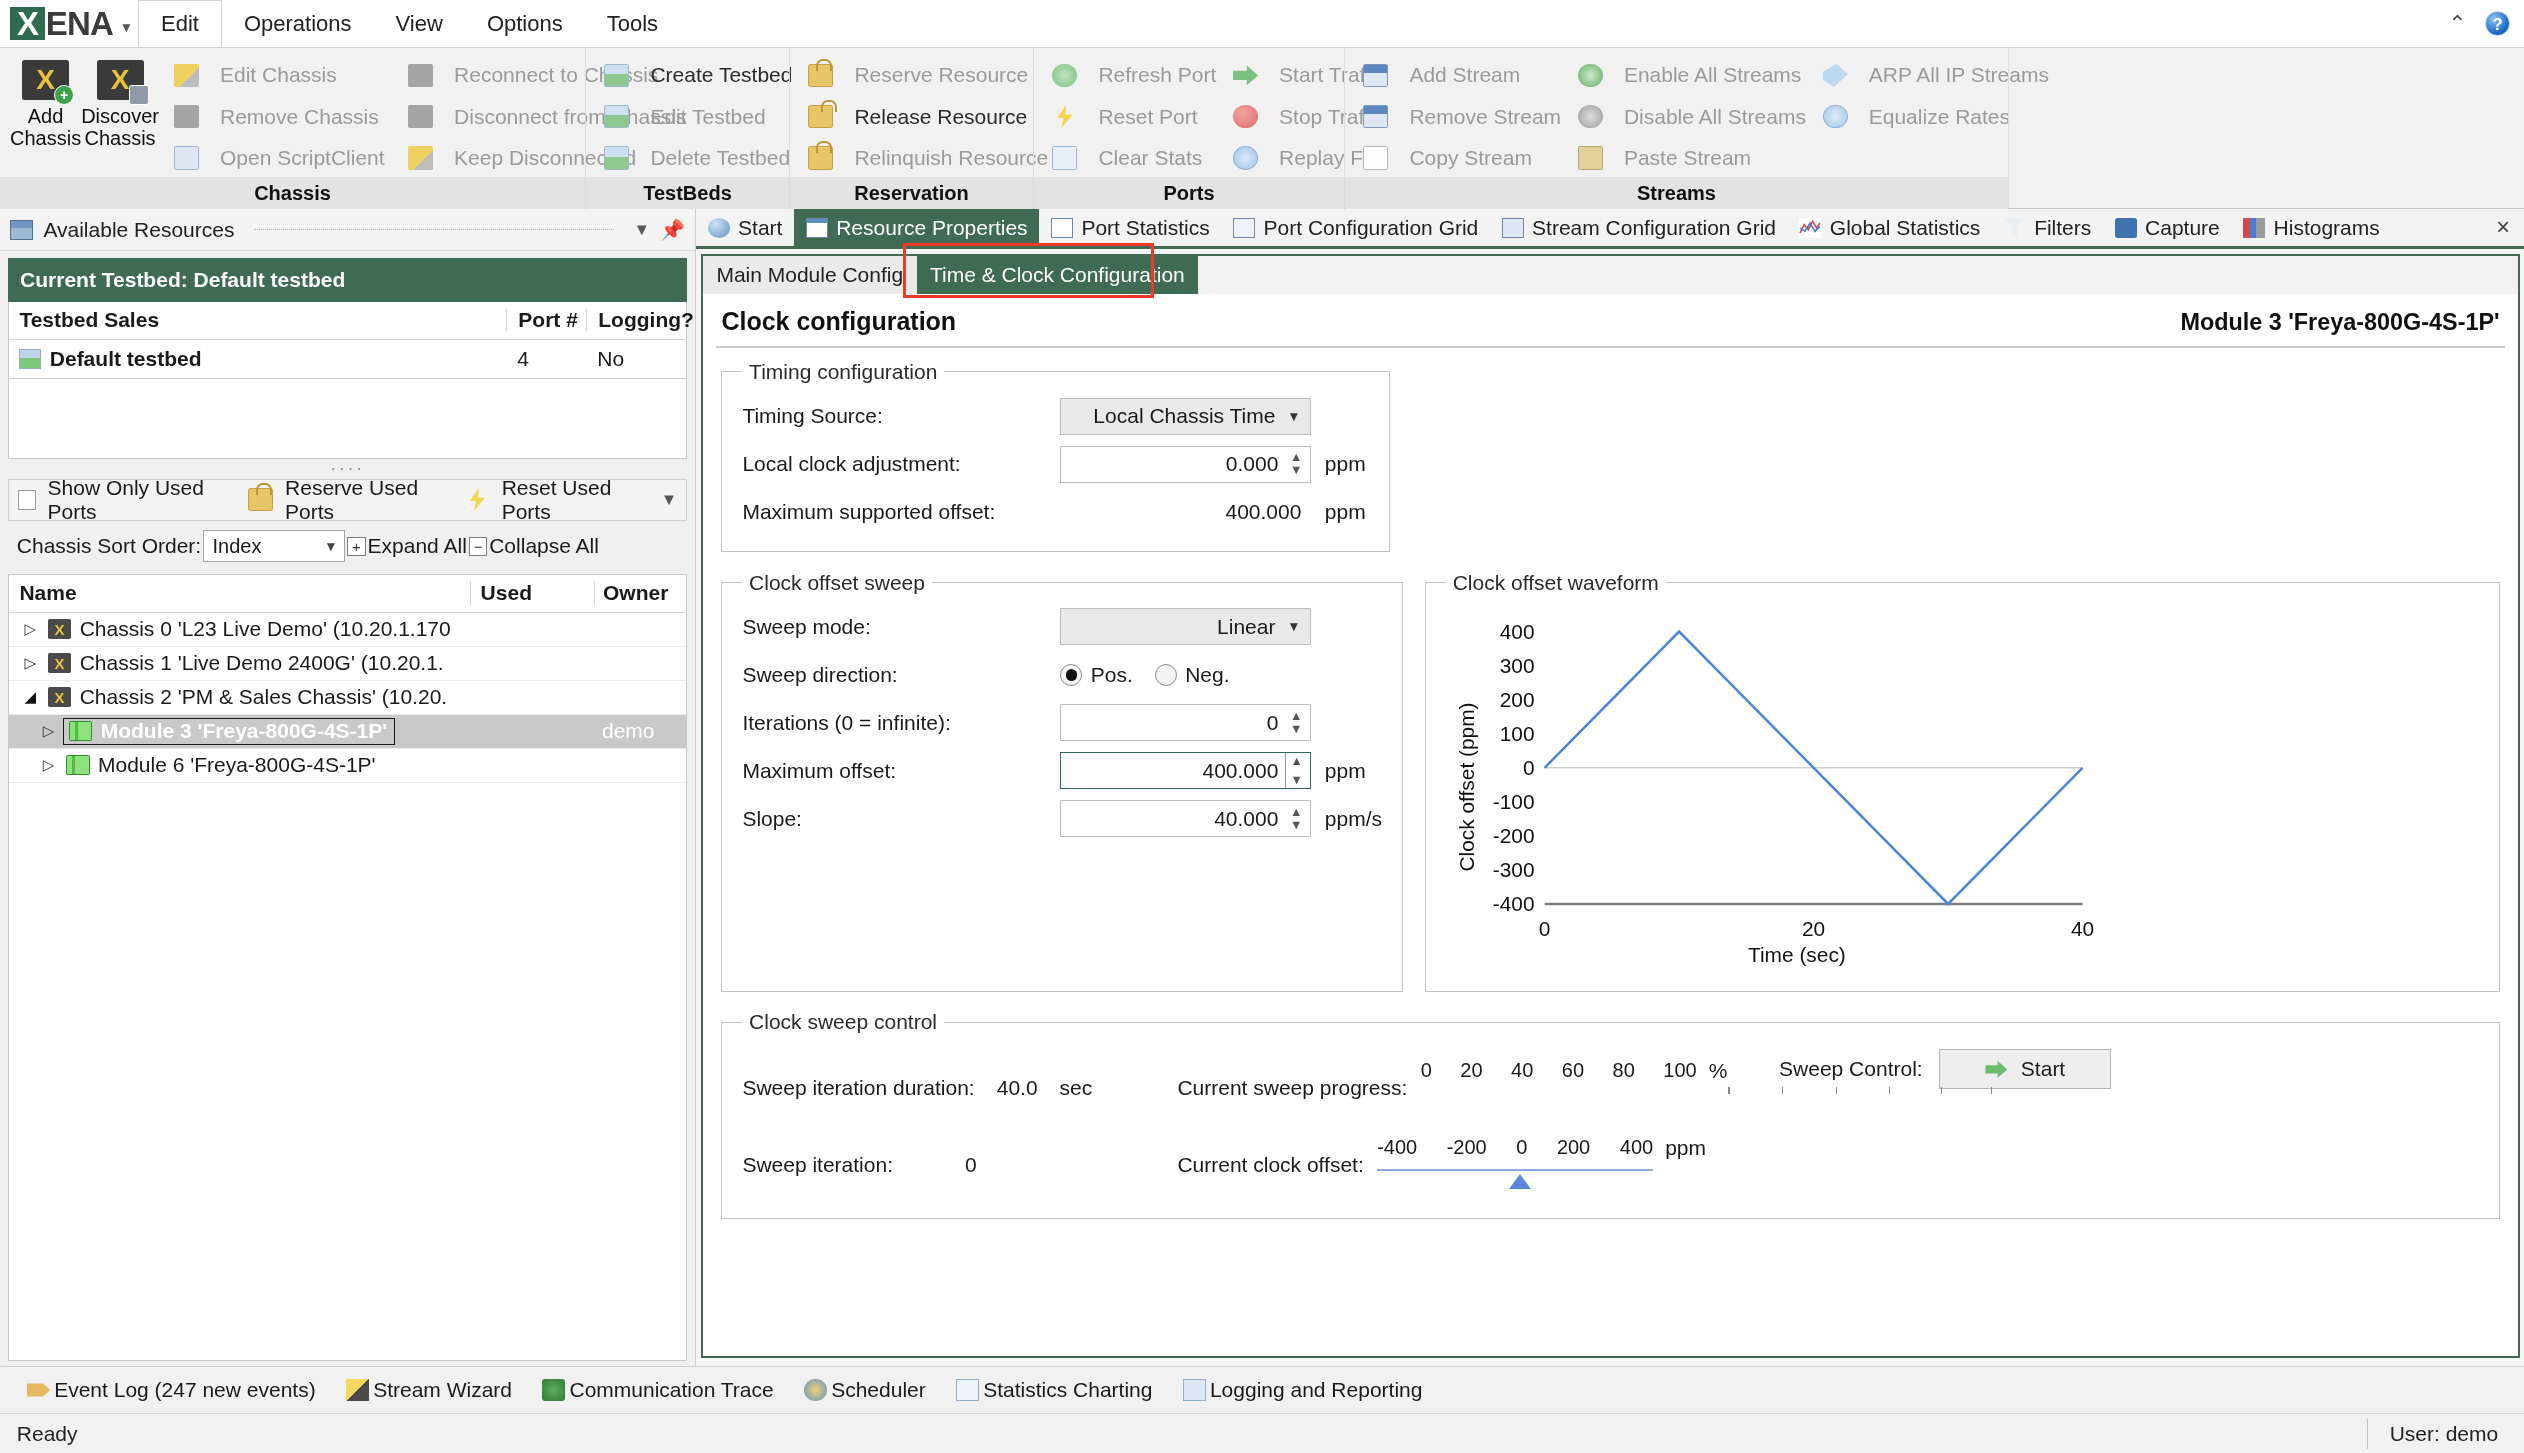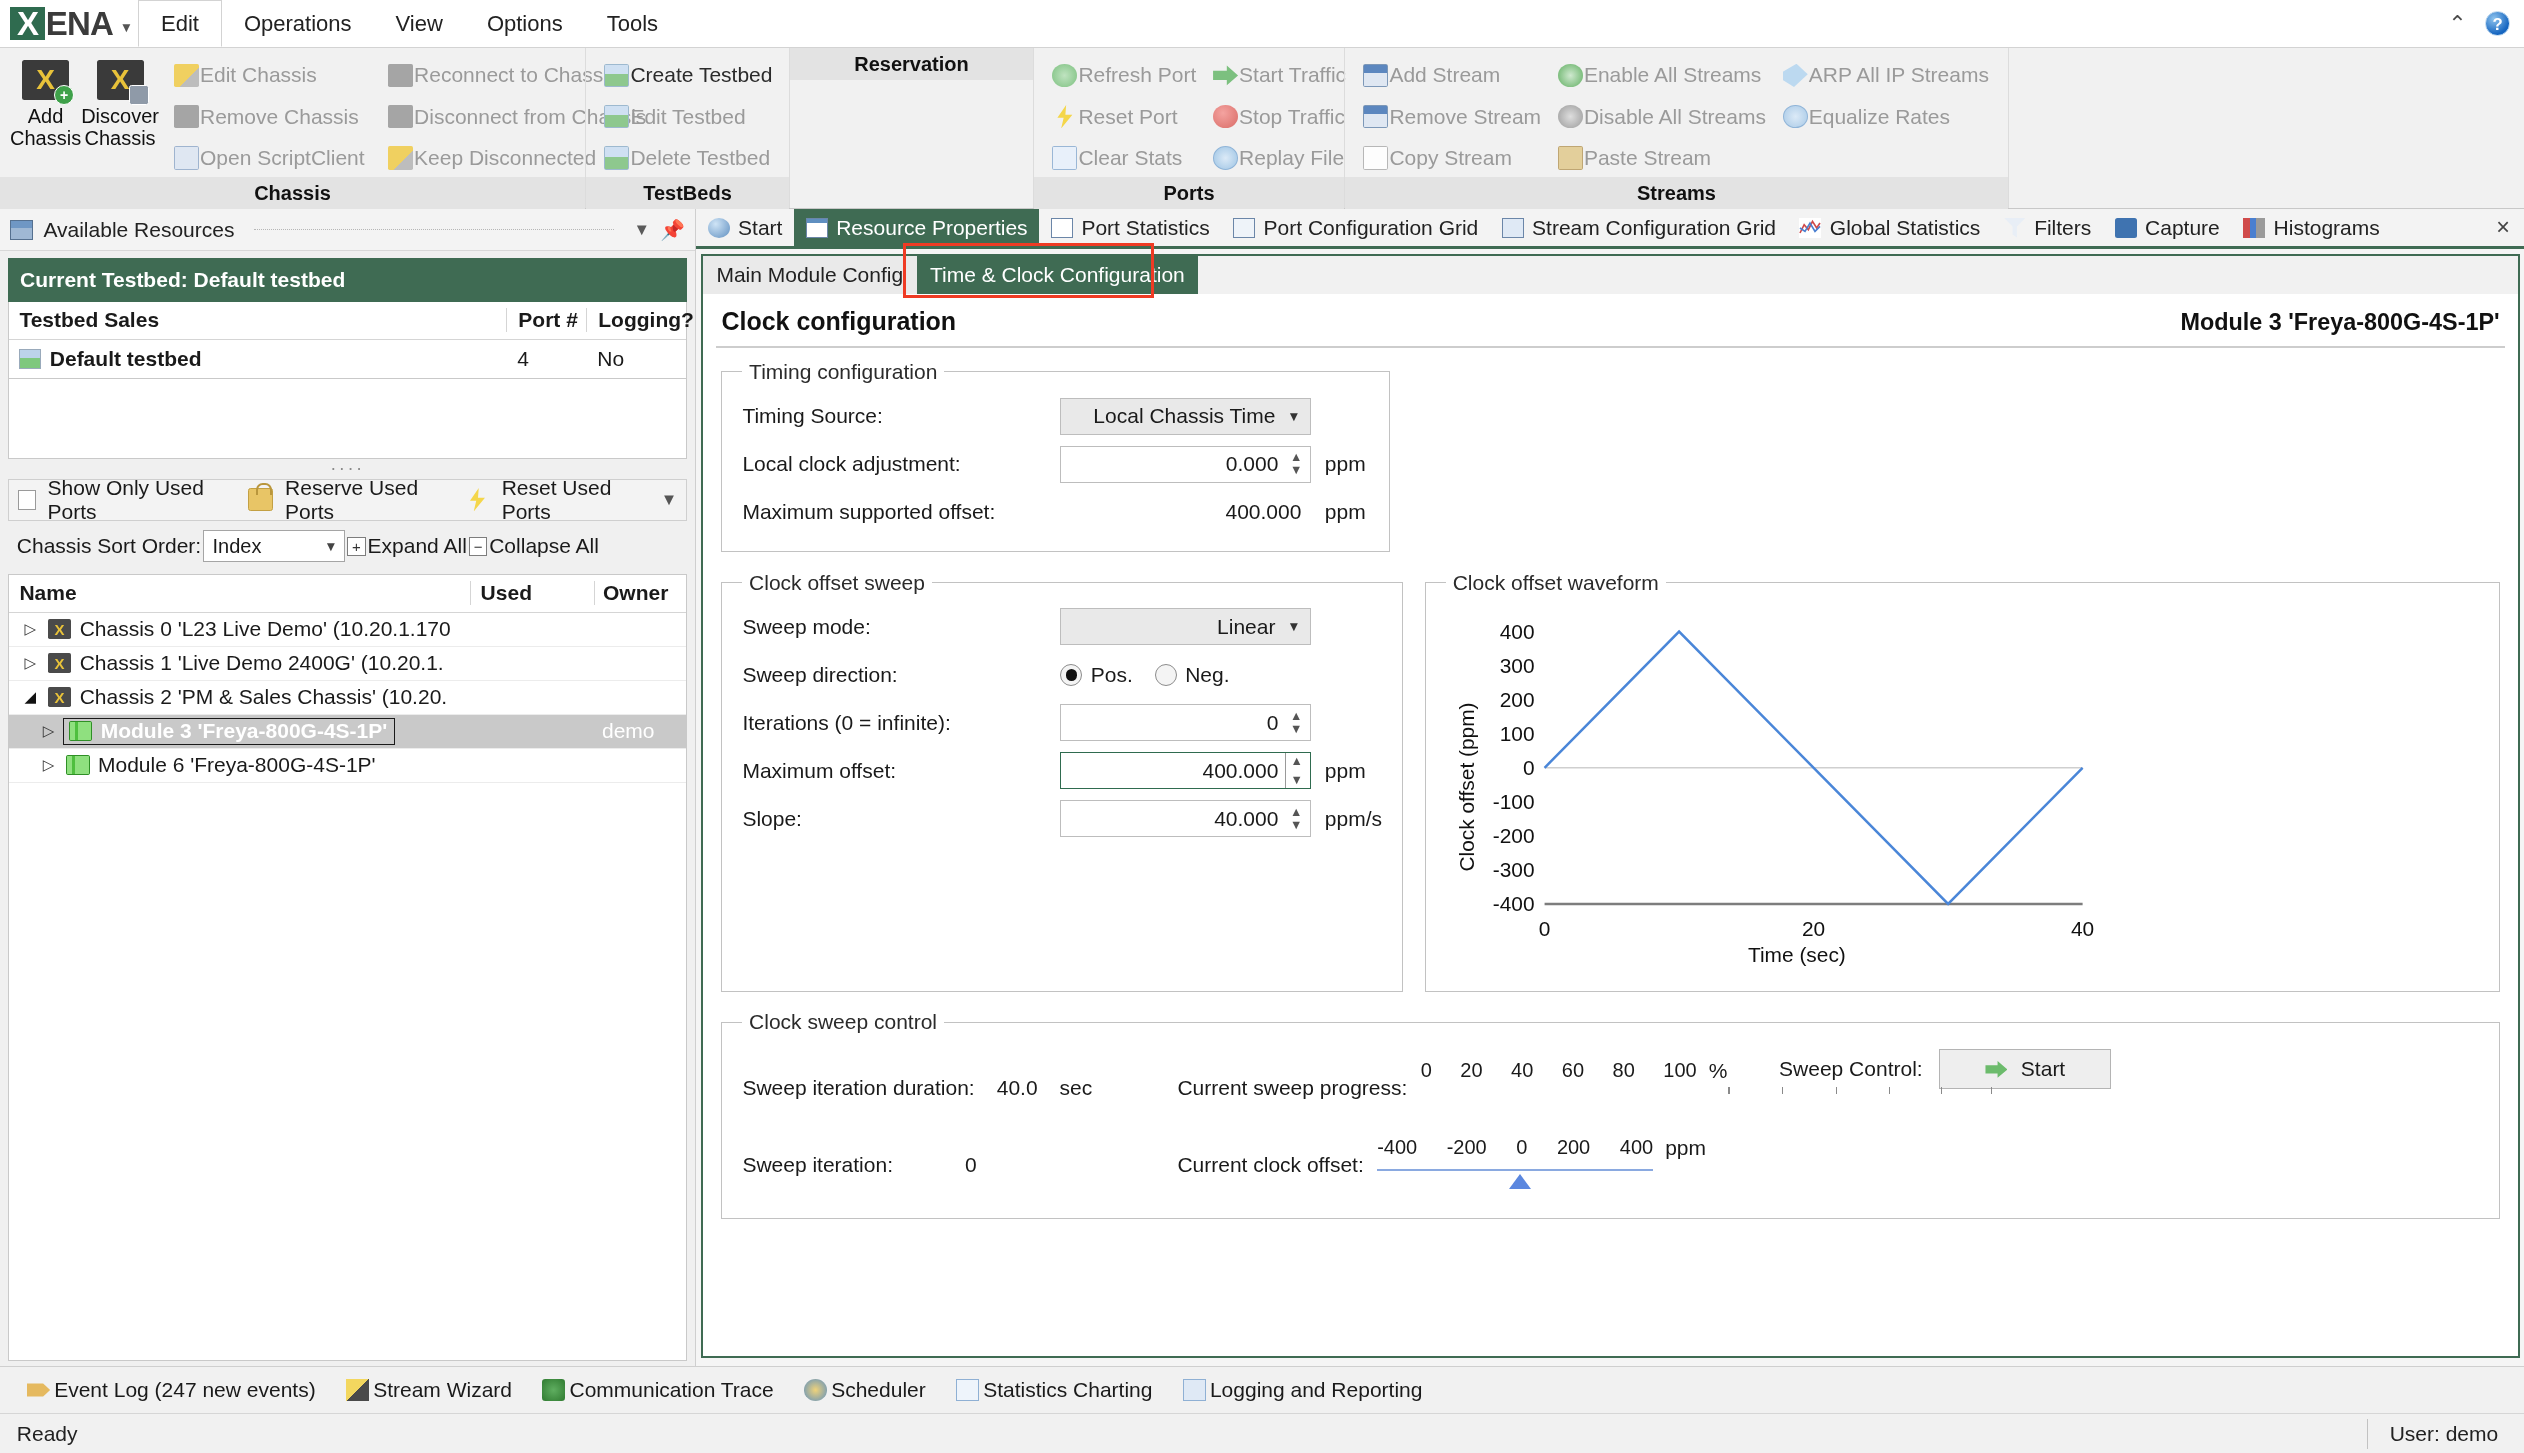--- a/index.html
+++ b/index.html
@@ -70,21 +70,21 @@
     color: #e8c23a; font-weight: bold; font-size: 28px; line-height: 1;
   }
   .ico-badge {
     position: absolute; right: -5px; bottom: -5px; width: 20px; height: 20px; border-radius: 50%;
     background: #3fa14a; border: 1.7px solid #fff; color: #fff; font-size: 14px;
     display: flex; align-items: center; justify-content: center; font-weight: bold;
   }
   .ico-badge.bino { background: #8f9aa8; border-radius: 2.5px; }
   .col3 { display: flex; flex-direction: column; justify-content: flex-start; gap: 3.3px; }
   .rcmd {
-    display: flex; align-items: center; gap: 1px; height: 38px; padding: 0 8.4px;
+    display: flex; align-items: center; gap: 21px; height: 38px; padding: 0 8.4px;
     font-size: 21px; white-space: nowrap; cursor: default; color: #2b2b2b;
   }
   .rcmd.dis { color: #9a9a9a; }
   .mini {
     width: 25px; height: 23.4px; flex: 0 0 25px; border-radius: 1.7px; position: relative;
     display:inline-block;
   }
   .m-pencil { background: linear-gradient(135deg,#f0d060 60%,#bdbdbd 60%); }
   .m-chassisx { background:#4a4a4a; }
   .m-chassisx.dis { opacity:.45; }
@@ -362,20 +362,36 @@
           <div class="rcmd dis">
               <span class="mini m-testbed"></span>
               <span>Delete Testbed</span>
             </div>
         </div>
       </div>
       <div class="rgroup-label">TestBeds</div>
     </div>
 
     <div class="rgroup" style="width:244px">
+      <div class="rgroup-body">
+        <div class="col3">
+          <div class="rcmd dis">
+              <span class="mini m-lock"></span>
+              <span>Reserve Resource</span>
+            </div>
+          <div class="rcmd">
+              <span class="mini m-lock open"></span>
+              <span>Release Resource</span>
+            </div>
+          <div class="rcmd dis">
+              <span class="mini m-lock"></span>
+              <span>Relinquish Resource</span>
+            </div>
+        </div>
+      </div>
       <div class="rgroup-label">Reservation</div>
     </div>
 
     <div class="rgroup" style="width:311px">
       <div class="rgroup-body">
         <div class="col3">
           <div class="rcmd dis">
               <span class="mini m-refresh"></span>
               <span>Refresh Port</span>
             </div>

